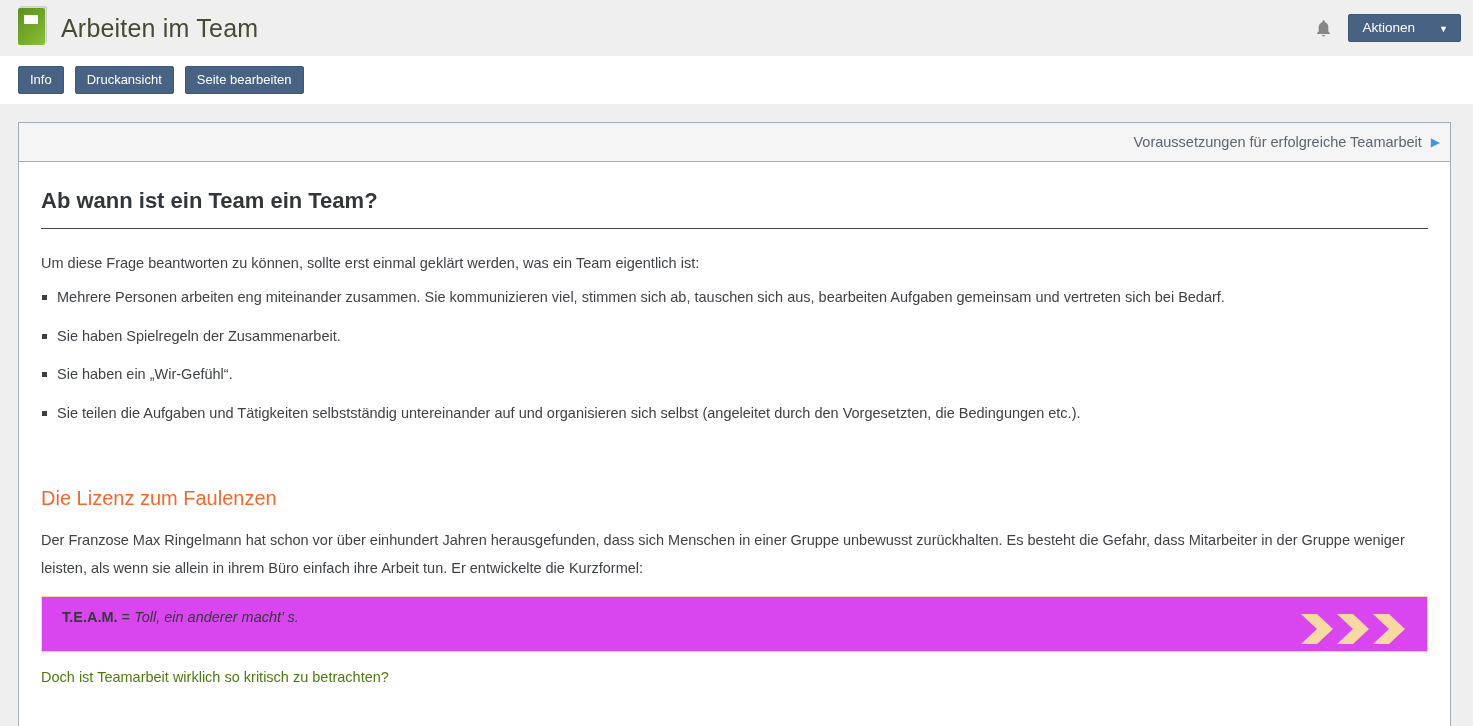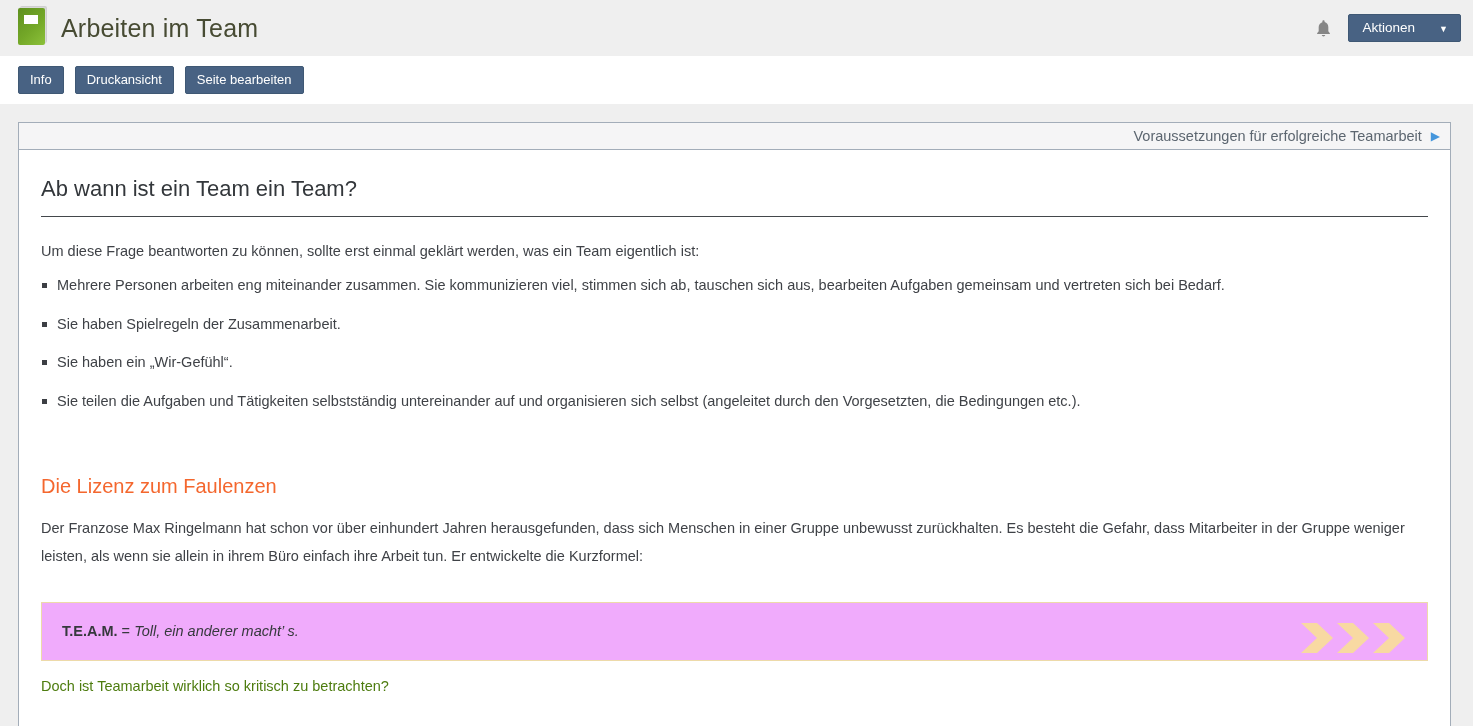--- a/index.html
+++ b/index.html
@@ -45,56 +45,56 @@
     display:flex; align-items:center; gap:11px; padding:12px 18px;
   }
   .tool-btn {
     background:#486283; color:#fff; border:1px solid #3f5874; border-radius:2px;
     font-family:inherit; font-size:13px; padding:5px 11px 6px; cursor:pointer;
   }
 
   
   .content-wrap { margin:18px 22px 0 18px; width:1433px; }
   .pagenav-bar {
-    border:1px solid #a3adb9; background:#f5f5f6; height:28px;
+    border:1px solid #a3adb9; background:#f5f5f6; height:40px;
     display:flex; align-items:center; justify-content:flex-end;
     padding:0 10px; font-size:14.5px; color:#5c6670;
   }
   .pagenav-link { display:flex; align-items:center; gap:9px; cursor:pointer; text-decoration:none; color:#5c6670; }
   .nav-arrow { color:#4596dc; font-size:12px; line-height:1; }
 
   .content-panel {
     border:1px solid #a3adb9; border-top:none; background:#ffffff;
     min-height:590px; padding:0 22px 30px;
   }
   .article-h1 {
-    font-size:22px; font-weight:400; color:#33373b;
+    font-size:22px; font-weight:700; color:#33373b;
     padding:26px 0 14px; border-bottom:1px solid #43474b;
   }
   .intro-p { margin-top:26px; font-size:14.5px; color:#3f4247; }
 
   .team-list { list-style:none; margin-top:17px; }
   .team-list li {
     position:relative; padding-left:16px; margin-bottom:19.5px;
     font-size:14.5px; line-height:19px; color:#3f4247;
   }
   .team-list li::before {
     content:""; position:absolute; left:1px; top:7px;
     width:5px; height:5px; background:#3c3f44;
   }
 
   .article-h2 {
     margin-top:64px; font-size:20px; font-weight:400; color:#f4672e;
   }
   .section-p { margin-top:16px; font-size:14.5px; line-height:28px; color:#3f4247; }
 
   .formula-box {
-    margin-top:32px; position:relative;
-    background:#f0abfc; border:1px solid #eddaa9;
-    padding:19px 20px 20px; min-height:56px;
+    margin-top:14px; position:relative;
+    background:#d946ef; border:1px solid #eddaa9;
+    padding:11px 20px 20px; min-height:56px;
   }
   .formula-text { font-size:14.5px; color:#36393d; }
   .formula-term { font-weight:700; }
   .formula-def { font-style:italic; }
   .chevrons { position:absolute; right:22px; bottom:7px; line-height:0; }
 
   .closing-p { margin-top:17px; font-size:14.5px; color:#4d7c0f; }
 </style>
 </head>
 <body>

